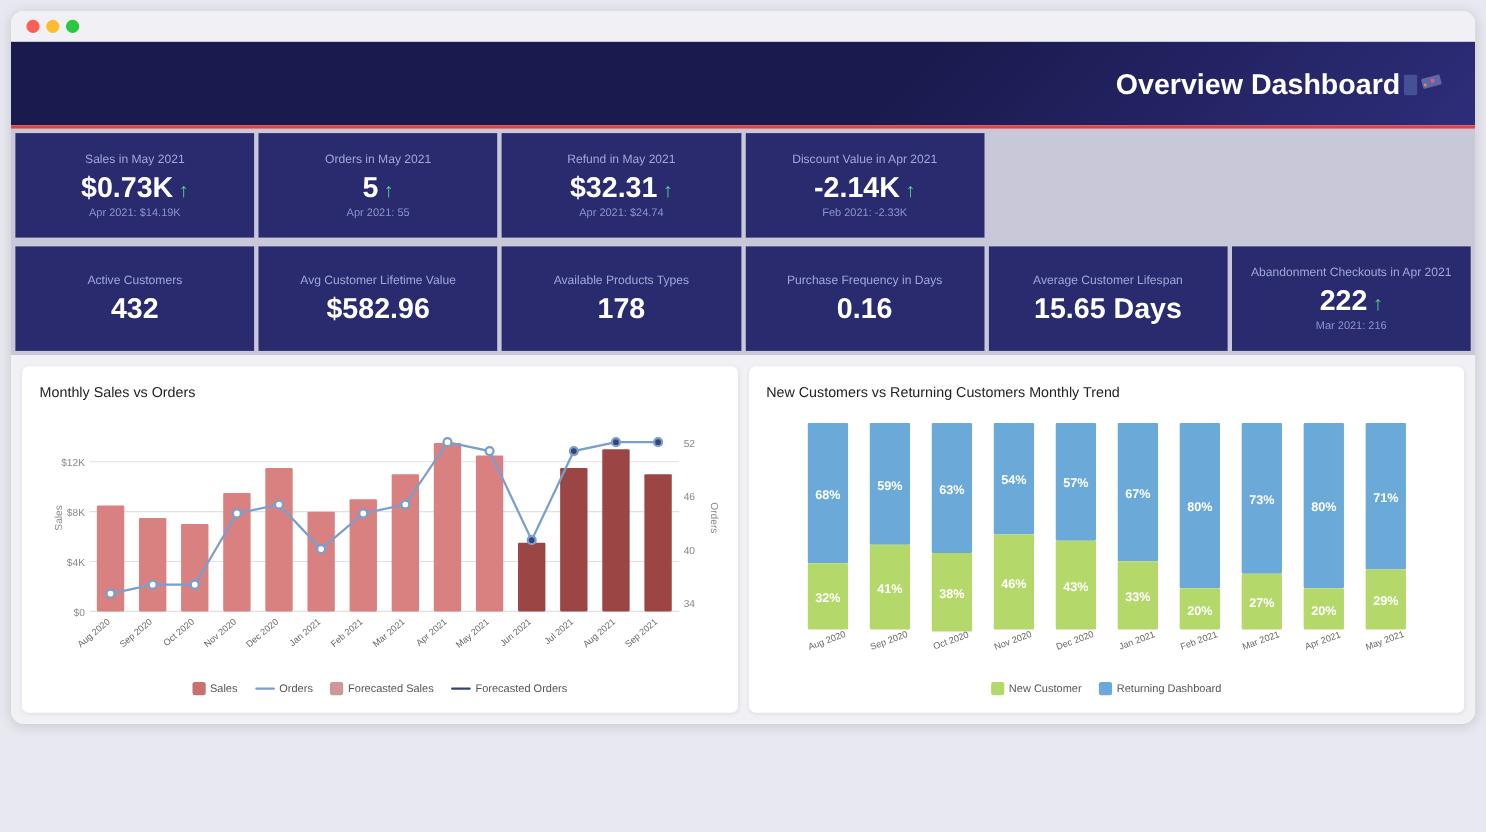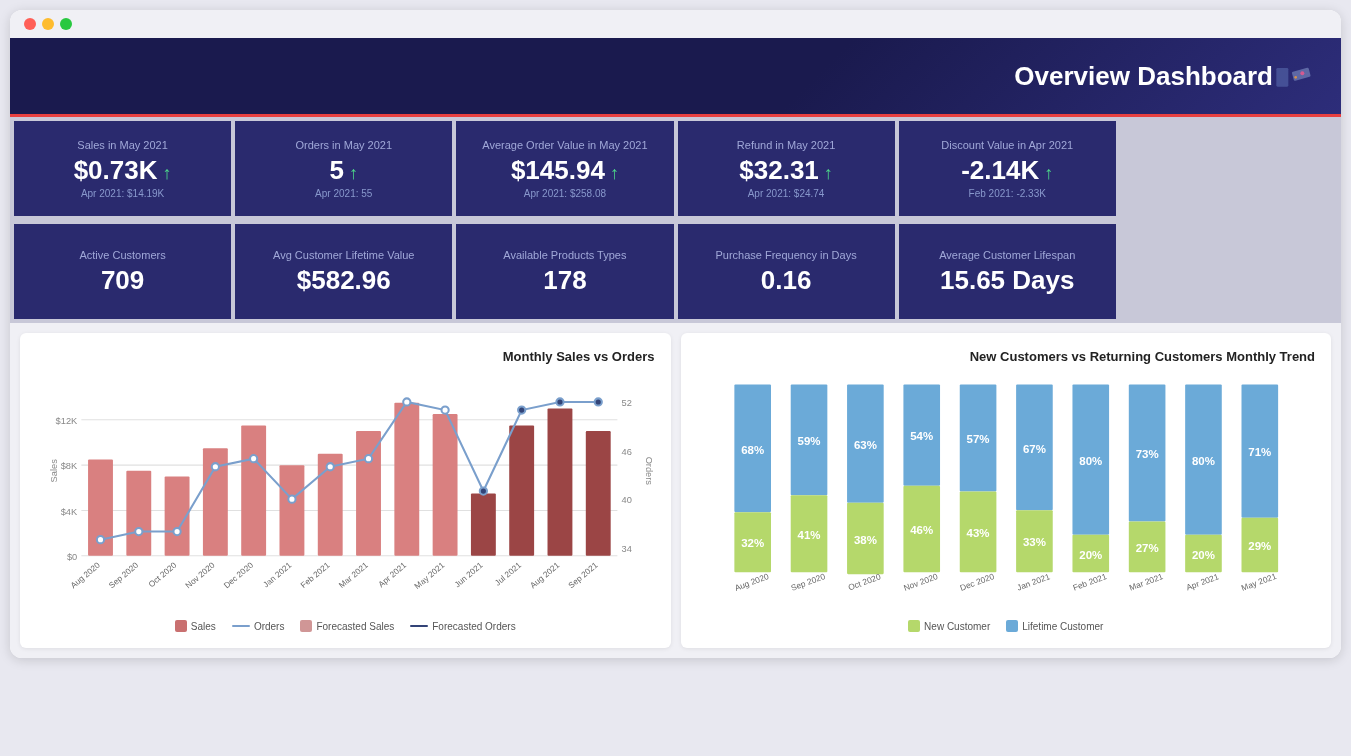--- a/index.html
+++ b/index.html
@@ -98,24 +98,23 @@
       gap: 10px;
     }
     .chart-card {
       background: #fff;
       border-radius: 6px;
       padding: 16px;
       box-shadow: 0 1px 4px rgba(0,0,0,0.08);
     }
     .chart-title {
       font-size: 13px;
-      font-weight: 700;
+      font-weight: 400;
       color: #222;
       margin-bottom: 10px;
-      text-align: right;
     }
 
     
     .bar-chart-container {
       position: relative;
       height: 240px;
     }
     .bar-chart-svg {
       width: 100%;
       height: 100%;
@@ -184,56 +183,56 @@
         <div class="metric-label">Sales in May 2021</div>
         <div class="metric-value">$0.73K<span class="arrow-up"> ↑</span></div>
         <div class="metric-sub">Apr 2021: $14.19K</div>
       </div>
       <div class="metric-card">
         <div class="metric-label">Orders in May 2021</div>
         <div class="metric-value">5<span class="arrow-up"> ↑</span></div>
         <div class="metric-sub">Apr 2021: 55</div>
       </div>
       <div class="metric-card">
-        <div class="metric-label">Average Order Value in May 2021</div>
-        <div class="metric-value">$145.94<span class="arrow-up"> ↑</span></div>
-        <div class="metric-sub">Apr 2021: $258.08</div>
-      </div>
-      <div class="metric-card">
         <div class="metric-label">Refund in May 2021</div>
         <div class="metric-value">$32.31<span class="arrow-up"> ↑</span></div>
         <div class="metric-sub">Apr 2021: $24.74</div>
       </div>
       <div class="metric-card">
         <div class="metric-label">Discount Value in Apr 2021</div>
         <div class="metric-value">-2.14K<span class="arrow-up"> ↑</span></div>
         <div class="metric-sub">Feb 2021: -2.33K</div>
       </div>
     </div>
 
   <div class="metrics-grid" id="metrics-row2">
       <div class="metric-card">
         <div class="metric-label">Active Customers</div>
-        <div class="metric-value">709</div>
+        <div class="metric-value">432</div>
       </div>
       <div class="metric-card">
         <div class="metric-label">Avg Customer Lifetime Value</div>
         <div class="metric-value">$582.96</div>
       </div>
       <div class="metric-card">
         <div class="metric-label">Available Products Types</div>
         <div class="metric-value">178</div>
       </div>
       <div class="metric-card">
         <div class="metric-label">Purchase Frequency in Days</div>
         <div class="metric-value">0.16</div>
       </div>
       <div class="metric-card">
         <div class="metric-label">Average Customer Lifespan</div>
         <div class="metric-value">15.65 Days</div>
+      </div>
+      <div class="metric-card">
+        <div class="metric-label">Abandonment Checkouts in Apr 2021</div>
+        <div class="metric-value">222<span class="arrow-up"> ↑</span></div>
+        <div class="metric-sub">Mar 2021: 216</div>
       </div>
     </div>
 
   <div class="charts-section">
 
     <div class="chart-card">
       <div class="chart-title">Monthly Sales vs Orders</div>
       <div class="bar-chart-container">
         <svg id="bar-svg" class="bar-chart-svg" viewBox="0 0 600 230">
             <line x1="44" y1="175" x2="564" y2="175" stroke="#e0e0e0" stroke-width="1"></line>
@@ -371,18 +370,18 @@
             <text x="533" y="202" transform="rotate(-20, 533, 202)" text-anchor="middle" font-size="8" fill="#666">May 2021</text>
           </svg>
       </div>
       <div class="legend">
         <div class="legend-item">
           <div class="legend-box" style="background:#b5d86b;"></div>
           <span>New Customer</span>
         </div>
         <div class="legend-item">
           <div class="legend-box" style="background:#6baad8;"></div>
-          <span>Lifetime Customer</span>
+          <span>Returning Dashboard</span>
         </div>
       </div>
     </div>
   </div>
 </div>
 
 </body></html>

